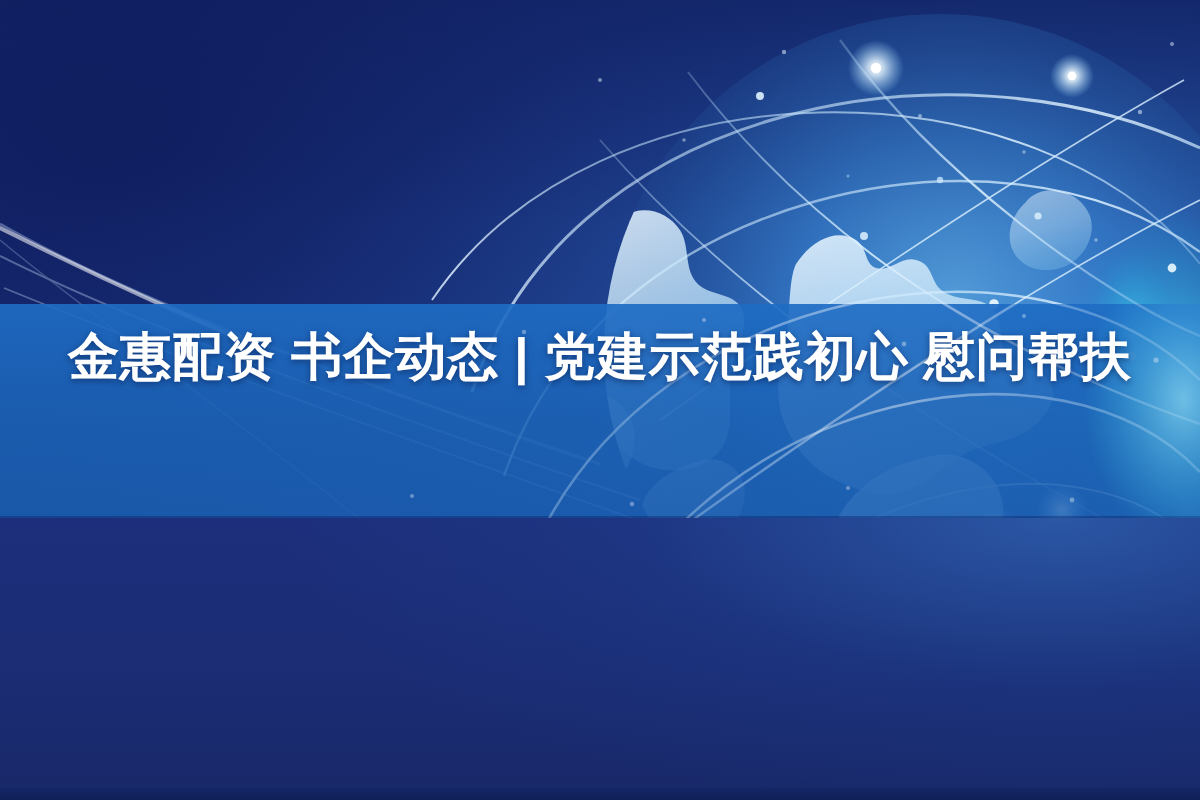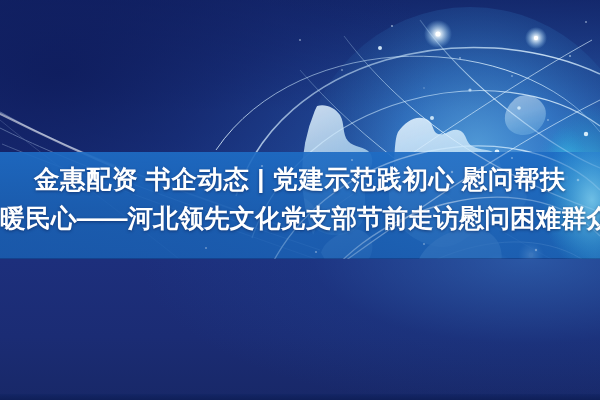--- a/index.html
+++ b/index.html
@@ -301,17 +301,16 @@
         <circle cx="206" cy="248" r="1"></circle>
         <circle cx="316" cy="252" r="1.1"></circle>
         <circle cx="424" cy="244" r="1"></circle>
         <circle cx="536" cy="250" r="1.2"></circle>
       </g>
     </g>
   </svg>
 
   <div class="headline">
     <span class="line line1">金惠配资 书企动态 | 党建示范践初心 慰问帮扶</span>
-    <span class="line line2">暖民心——河北领先文化党支部节前走访慰问困难群众</span>
   </div>
 
   <div class="bottom-strip" style="z-index:4"></div>
 </div>
 
 </body></html>

